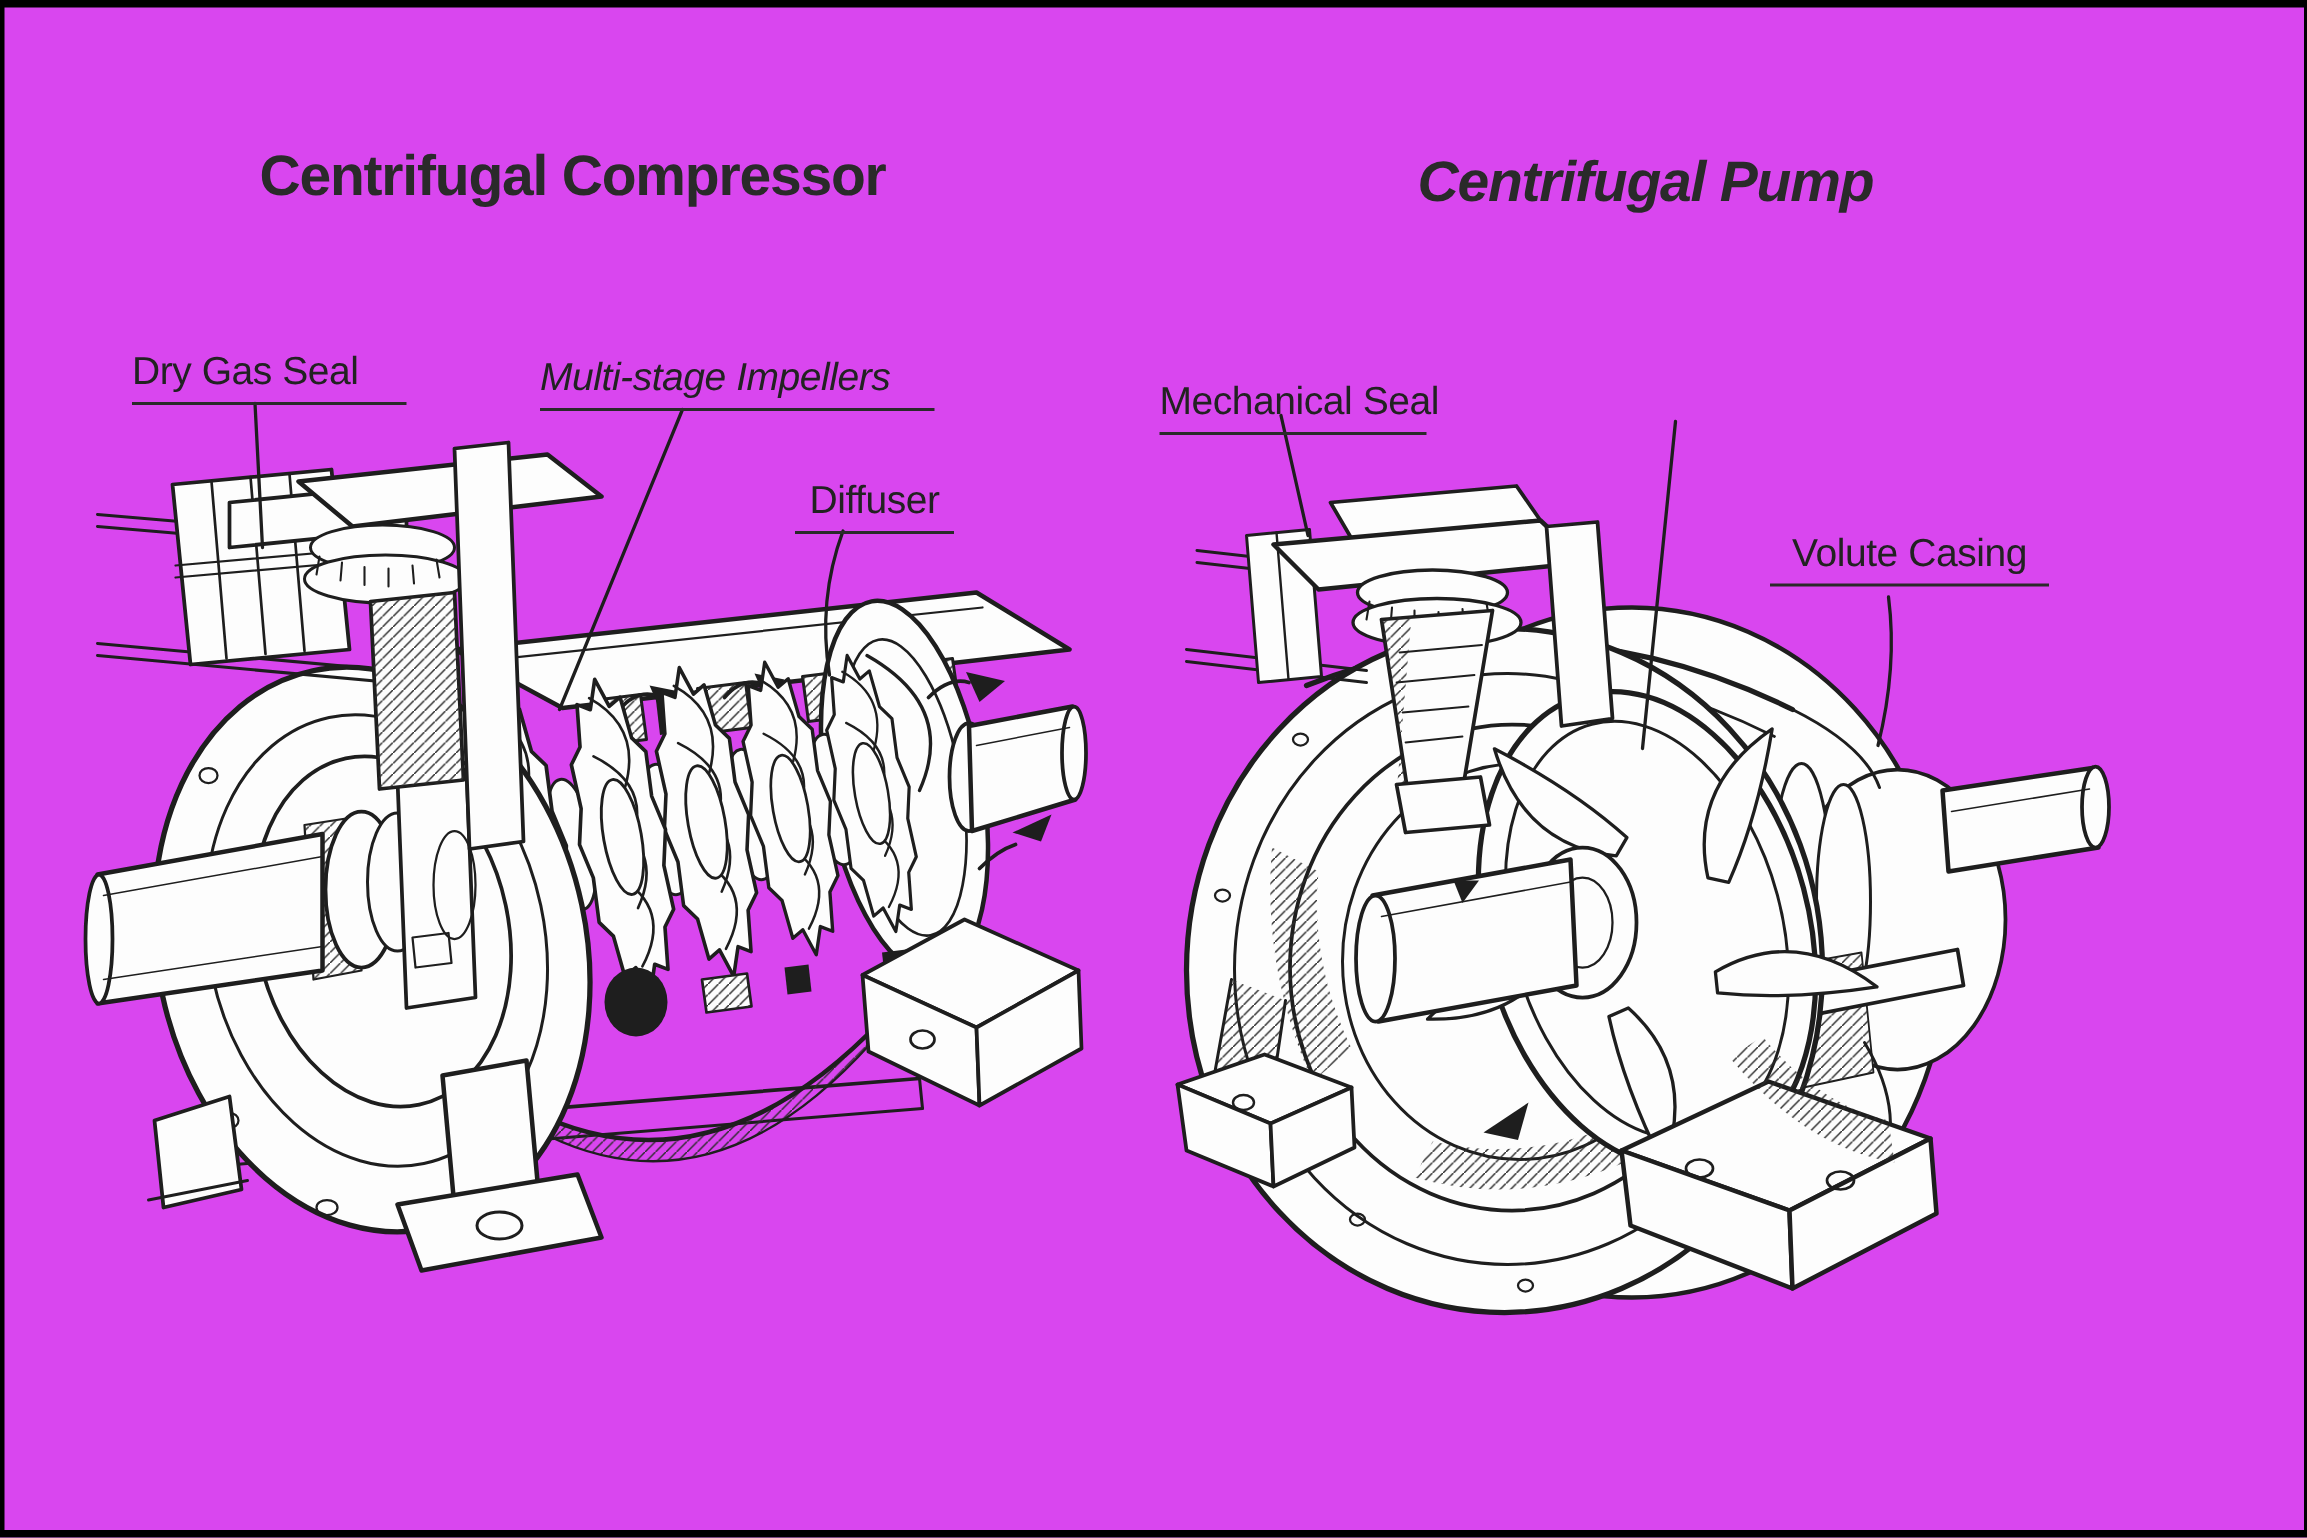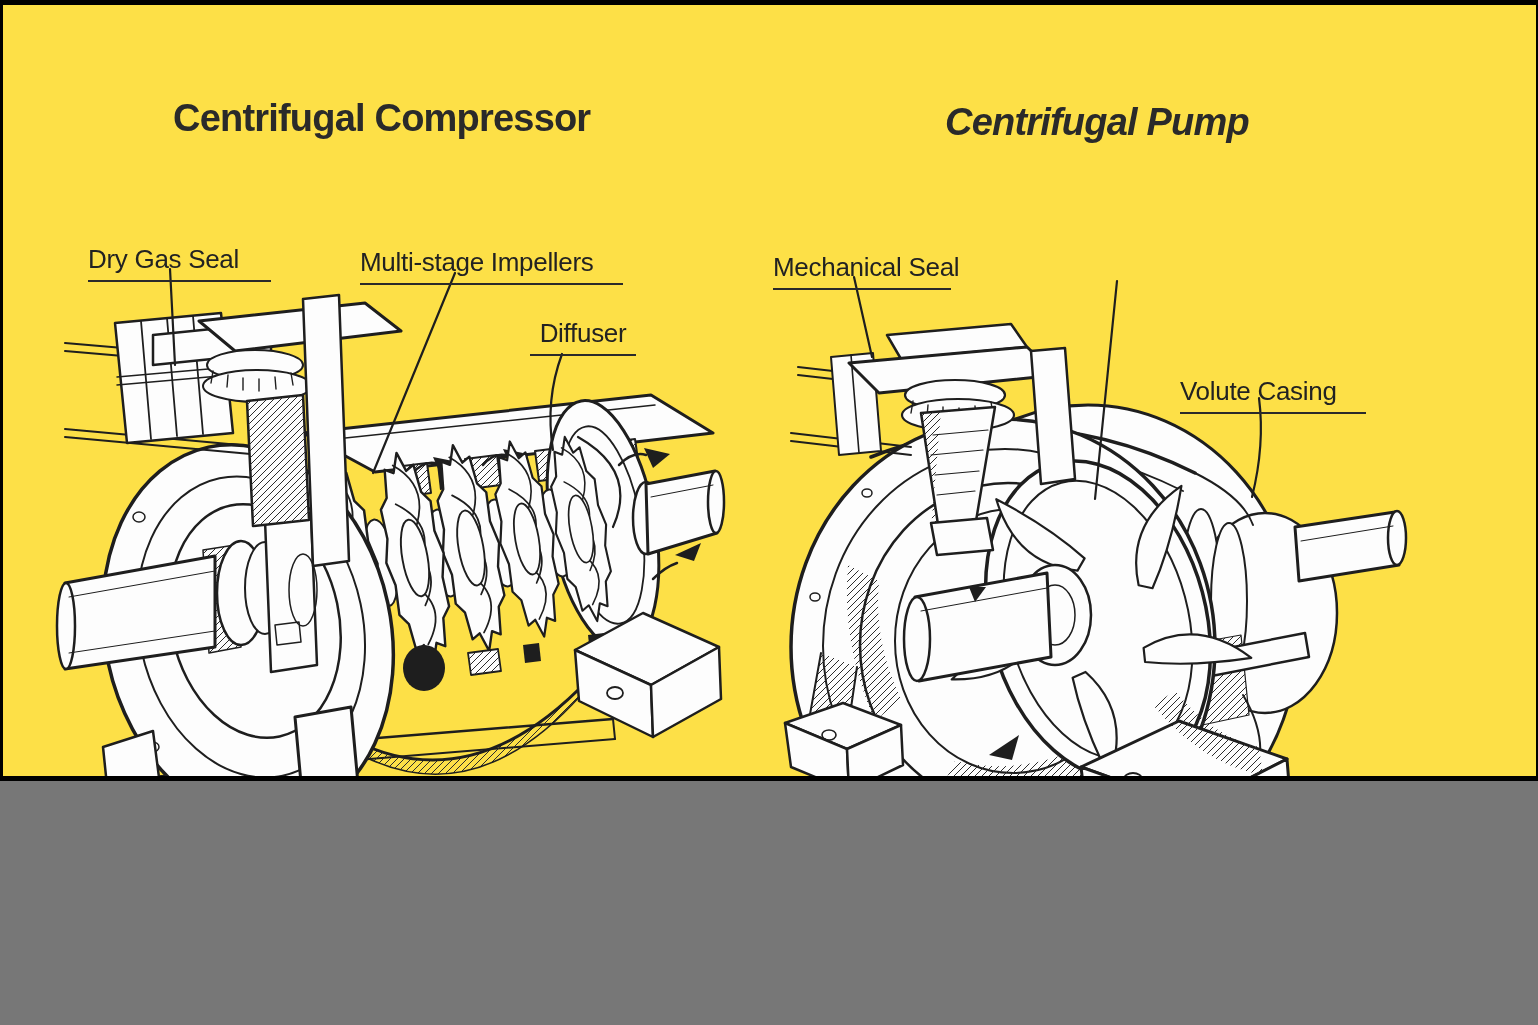--- a/index.html
+++ b/index.html
@@ -1,19 +1,19 @@
 <!DOCTYPE html>
 <html><head>
 <meta charset="utf-8">
 <style>
   html,body{margin:0;padding:0;background:#777;}
   .page{
     position:relative;
-    width:1538px;height:781px;
-    background:#fde047;
+    width:1538px;height:1025px;
+    background:#d946ef;
     border-top:5px solid #000;
     border-left:3px solid #000;
     border-bottom:5px solid #000;
     border-right:2px solid #000;
     box-sizing:border-box;
     overflow:hidden;
     font-family:"Liberation Sans", sans-serif;
   }
   .diagram-title{
     position:absolute;
@@ -306,20 +306,20 @@
       <path class="ln" stroke-width="2.2" d="M851,272 L869,352"></path>
       <path class="ln" stroke-width="2.2" d="M1114,276 L1092,494"></path>
       <path class="ln" stroke-width="2.2" d="M1256,393 Q1262,440 1249,492"></path>
     </g>
   </g>
 </svg>
 
   <div class="diagram-title" style="left:170px;top:92px;">Centrifugal Compressor</div>
   <div class="diagram-title" style="left:942px;top:96px;font-style:italic;">Centrifugal Pump</div>
 
-  <div class="part-label" style="left:85px;top:227px;width:183px;margin-top:12px;">Dry Gas Seal</div>
-  <div class="part-label" style="left:357px;top:242px;width:263px;">Multi-stage Impellers</div>
+  <div class="part-label" style="left:85px;top:227px;width:183px;">Dry Gas Seal</div>
+  <div class="part-label" style="left:357px;top:231px;width:263px;font-style:italic;">Multi-stage Impellers</div>
   <div class="part-label" style="left:527px;top:313px;width:106px;text-align:center;">Diffuser</div>
 
   <div class="part-label" style="left:770px;top:235px;width:178px;margin-top:12px;">Mechanical Seal</div>
-  <div class="part-label" style="left:1177px;top:371px;width:186px;">Volute Casing</div>
+  <div class="part-label" style="left:1177px;top:348px;width:186px;text-align:center;">Volute Casing</div>
 
 </div>
 
 </body></html>

